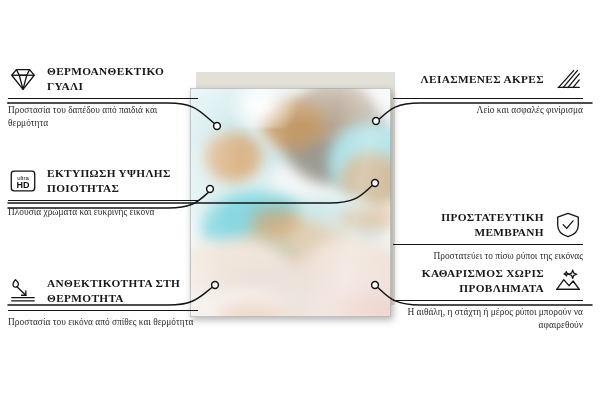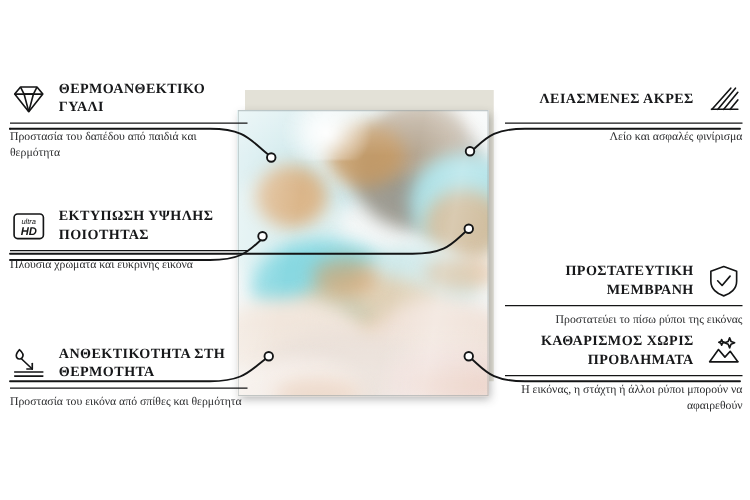--- a/index.html
+++ b/index.html
@@ -39,34 +39,34 @@
   }
   .flare{
     position:absolute;left:34px;top:-14px;width:74px;height:54px;
     background:radial-gradient(ellipse at 50% 60%,rgba(255,255,255,.95) 0%,rgba(255,255,255,0) 70%);
     filter:blur(1px);
   }
 
   
   .feat{position:absolute;width:190px;}
   .feat.l{left:8px;text-align:left;}
-  .feat.r{right:6px;text-align:right;}
+  .feat.r{right:17px;text-align:right;}
   .head{display:flex;align-items:center;gap:9px;}
   .feat.r .head{flex-direction:row-reverse;}
   .title{
     font-size:11.3px;font-weight:bold;color:#17181a;
     letter-spacing:.35px;line-height:1.32;
   }
   .rule{
     height:0;border-top:1.1px solid #141516;margin:4px 0 5px 0;
   }
   .desc{
     font-size:9.4px;color:#2b2c2e;line-height:1.42;
   }
-  .icon{flex:0 0 auto;width:30px;height:30px;display:block;font-style:italic;}
+  .icon{flex:0 0 auto;width:30px;height:30px;display:block;}
   .icon svg{display:block;width:30px;height:30px;}
 
   
   .leads{position:absolute;inset:0;pointer-events:none;}
 </style>
 </head>
 <body>
 
 <div class="stage">
 
@@ -218,16 +218,16 @@
           <path d="M4 25 H28"></path>
               <path d="M4 25 L11.5 14.5 L17 21 L21.5 16 L28 25 Z"></path>
           <path d="M21 4.5 L22.2 7.6 L25.3 8.8 L22.2 10 L21 13.1 L19.8 10 L16.7 8.8 L19.8 7.6 Z"></path>
           <path d="M14.2 6 L14.9 7.7 L16.6 8.4 L14.9 9.1 L14.2 10.8 L13.5 9.1 L11.8 8.4 L13.5 7.7 Z"></path>
         </g>
           </svg>
       </span>
       <span class="title">ΚΑΘΑΡΙΣΜΟΣ ΧΩΡΙΣ ΠΡΟΒΛΗΜΑΤΑ</span>
     </div>
     <div class="rule"></div>
-    <div class="desc">Η εικόνας, η στάχτη ή άλλοι ρύποι μπορούν να αφαιρεθούν</div>
+    <div class="desc">Η αιθάλη, η στάχτη ή μέρος ρύποι μπορούν να αφαιρεθούν</div>
   </div>
 
 </div>
 
 </body></html>

